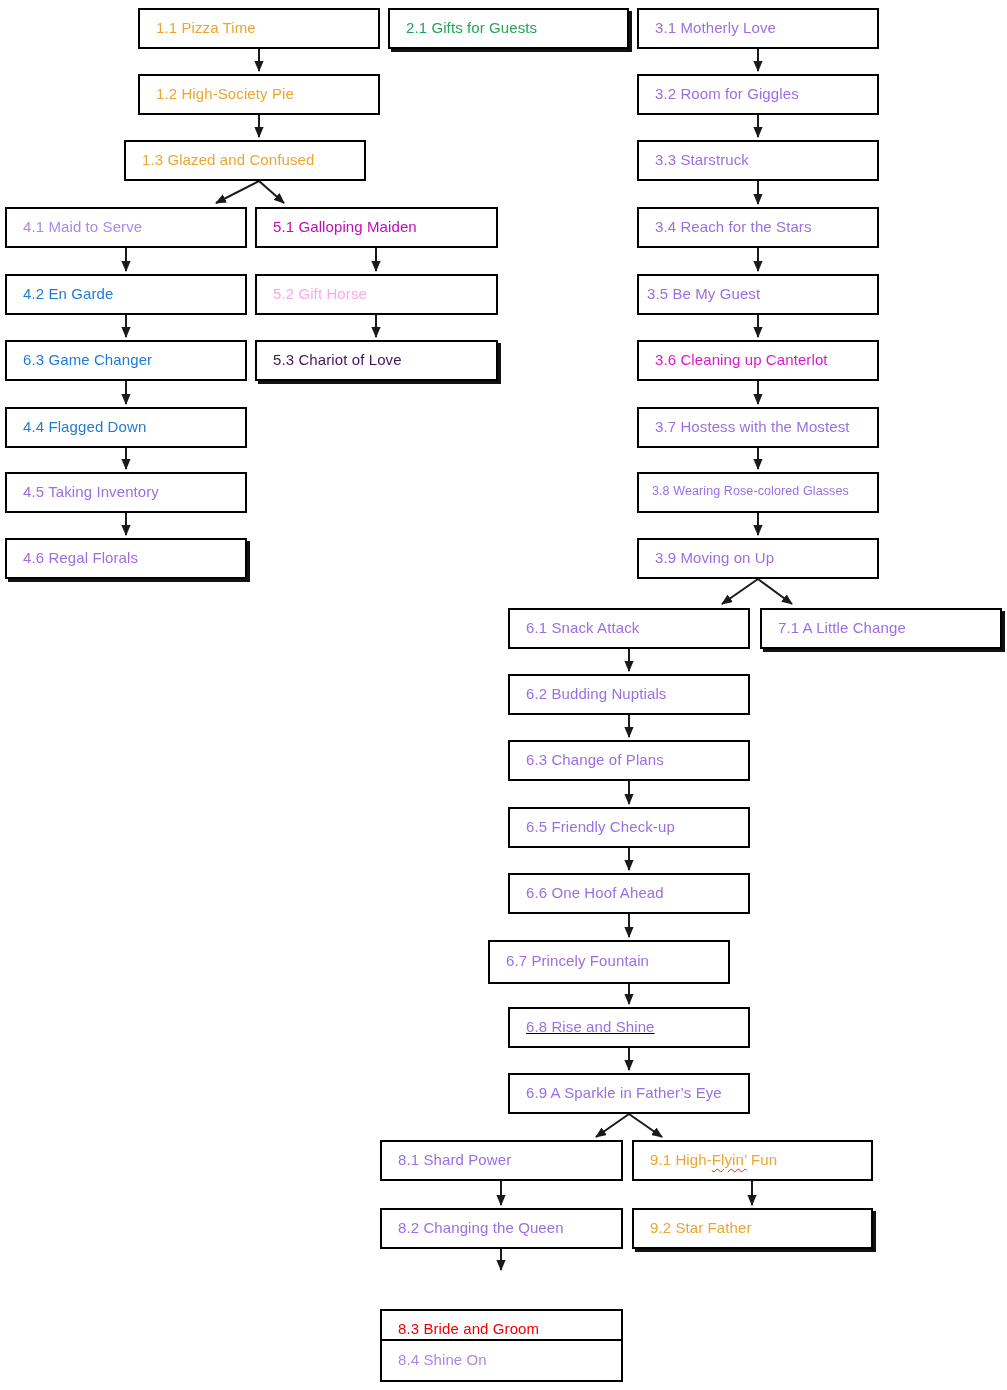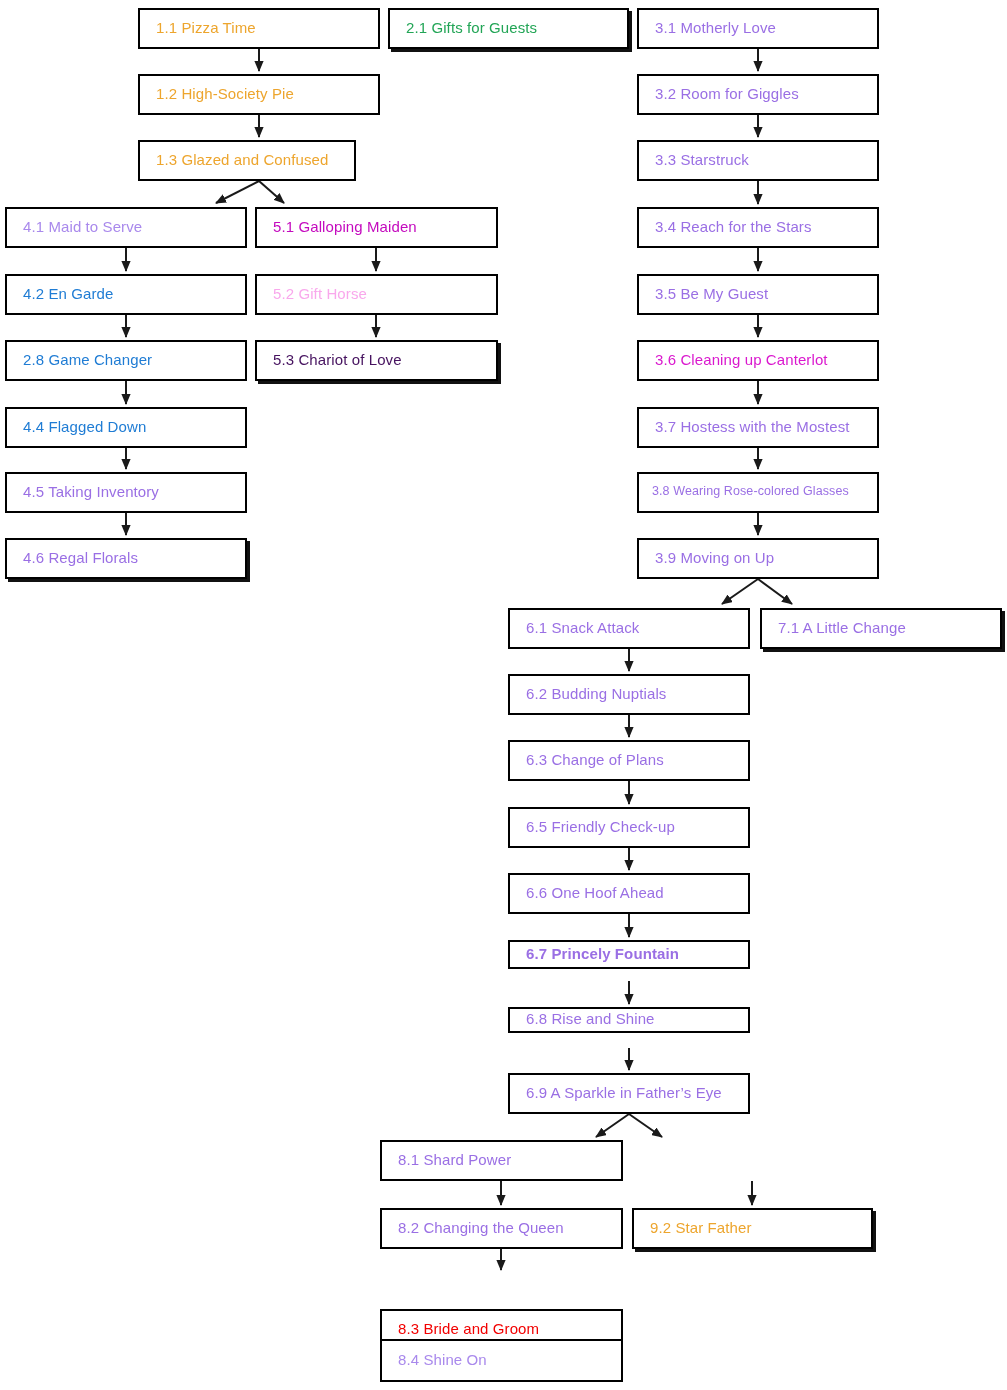--- a/index.html
+++ b/index.html
@@ -67,39 +67,39 @@
         <line x1="752" y1="1181" x2="752" y2="1205" stroke="#1a1a1a" stroke-width="2" marker-end="url(#ah)"></line>
       </g>
   </svg>
 
 <div class="node" style="left: 138px; top: 8px; width: 242px; height: 41px;">
       <span class="label" style="color: rgb(237, 165, 45);">1.1 Pizza Time</span>
     </div>
     <div class="node" style="left: 138px; top: 74px; width: 242px; height: 41px;">
       <span class="label" style="color: rgb(237, 165, 45);">1.2 High-Society Pie</span>
     </div>
-    <div class="node" style="left: 138px; top: 140px; width: 218px; height: 41px;">
+    <div class="node" style="left: 124px; top: 140px; width: 242px; height: 41px;">
       <span class="label" style="color: rgb(237, 165, 45);">1.3 Glazed and Confused</span>
     </div>
     <div class="node shadow" style="left: 388px; top: 8px; width: 241px; height: 41px;">
       <span class="label" style="color: rgb(34, 165, 86);">2.1 Gifts for Guests</span>
     </div>
     <div class="node" style="left: 637px; top: 8px; width: 242px; height: 41px;">
       <span class="label" style="color: rgb(154, 111, 228);">3.1 Motherly Love</span>
     </div>
     <div class="node" style="left: 637px; top: 74px; width: 242px; height: 41px;">
       <span class="label" style="color: rgb(154, 111, 228);">3.2 Room for Giggles</span>
     </div>
     <div class="node" style="left: 637px; top: 140px; width: 242px; height: 41px;">
       <span class="label" style="color: rgb(154, 111, 228);">3.3 Starstruck</span>
     </div>
     <div class="node" style="left: 637px; top: 207px; width: 242px; height: 41px;">
       <span class="label" style="color: rgb(154, 111, 228);">3.4 Reach for the Stars</span>
     </div>
-    <div class="node" style="left: 637px; top: 274px; width: 242px; height: 41px;">
+    <div class="node" style="left: 637px; top: 274px; width: 242px; height: 41px; padding-left: 8px;">
       <span class="label" style="color: rgb(154, 111, 228);">3.5 Be My Guest</span>
     </div>
     <div class="node" style="left: 637px; top: 340px; width: 242px; height: 41px;">
       <span class="label" style="color: rgb(218, 24, 206);">3.6 Cleaning up Canterlot</span>
     </div>
     <div class="node" style="left: 637px; top: 407px; width: 242px; height: 41px;">
       <span class="label" style="color: rgb(154, 111, 228);">3.7 Hostess with the Mostest</span>
     </div>
     <div class="node small" style="left: 637px; top: 472px; width: 242px; height: 41px;">
       <span class="label" style="color: rgb(154, 111, 228);">3.8 Wearing Rose-colored Glasses</span>
@@ -107,21 +107,21 @@
     <div class="node" style="left: 637px; top: 538px; width: 242px; height: 41px;">
       <span class="label" style="color: rgb(154, 111, 228);">3.9 Moving on Up</span>
     </div>
     <div class="node" style="left: 5px; top: 207px; width: 242px; height: 41px;">
       <span class="label" style="color: rgb(169, 137, 236);">4.1 Maid to Serve</span>
     </div>
     <div class="node" style="left: 5px; top: 274px; width: 242px; height: 41px;">
       <span class="label" style="color: rgb(31, 124, 212);">4.2 En Garde</span>
     </div>
     <div class="node" style="left: 5px; top: 340px; width: 242px; height: 41px;">
-      <span class="label" style="color: rgb(31, 124, 212);">2.8 Game Changer</span>
+      <span class="label" style="color: rgb(31, 124, 212);">6.3 Game Changer</span>
     </div>
     <div class="node" style="left: 5px; top: 407px; width: 242px; height: 41px;">
       <span class="label" style="color: rgb(31, 124, 212);">4.4 Flagged Down</span>
     </div>
     <div class="node" style="left: 5px; top: 472px; width: 242px; height: 41px;">
       <span class="label" style="color: rgb(154, 111, 228);">4.5 Taking Inventory</span>
     </div>
     <div class="node shadow" style="left: 5px; top: 538px; width: 242px; height: 41px;">
       <span class="label" style="color: rgb(154, 111, 228);">4.6 Regal Florals</span>
     </div>
@@ -142,40 +142,43 @@
     </div>
     <div class="node" style="left: 508px; top: 740px; width: 242px; height: 41px;">
       <span class="label" style="color: rgb(154, 111, 228);">6.3 Change of Plans</span>
     </div>
     <div class="node" style="left: 508px; top: 807px; width: 242px; height: 41px;">
       <span class="label" style="color: rgb(154, 111, 228);">6.5 Friendly Check-up</span>
     </div>
     <div class="node" style="left: 508px; top: 873px; width: 242px; height: 41px; padding-left: 16px;">
       <span class="label" style="color: rgb(154, 111, 228);">6.6 One Hoof Ahead</span>
     </div>
-    <div class="node" style="left: 508px; top: 940px; width: 242px; height: 29px; font-weight: bold;">
+    <div class="node" style="left: 488px; top: 940px; width: 242px; height: 44px;">
       <span class="label" style="color: rgb(154, 111, 228);">6.7 Princely Fountain</span>
     </div>
-    <div class="node" style="left: 508px; top: 1007px; width: 242px; height: 26px;">
+    <div class="node" style="left: 508px; top: 1007px; width: 242px; height: 41px; text-decoration: underline;">
       <span class="label" style="color: rgb(154, 111, 228);">6.8 Rise and Shine</span>
     </div>
     <div class="node" style="left: 508px; top: 1073px; width: 242px; height: 41px;">
       <span class="label" style="color: rgb(154, 111, 228);">6.9 A Sparkle in Father’s Eye</span>
     </div>
     <div class="node shadow" style="left: 760px; top: 608px; width: 242px; height: 41px;">
       <span class="label" style="color: rgb(154, 111, 228);">7.1 A Little Change</span>
     </div>
     <div class="node" style="left: 380px; top: 1140px; width: 243px; height: 41px;">
       <span class="label" style="color: rgb(154, 111, 228);">8.1 Shard Power</span>
     </div>
     <div class="node" style="left: 380px; top: 1208px; width: 243px; height: 41px;">
       <span class="label" style="color: rgb(154, 111, 228);">8.2 Changing the Queen</span>
     </div>
     <div class="node" style="left: 380px; top: 1273px; width: 243px; height: 41px; margin-top: 36px;">
       <span class="label" style="color: rgb(242, 0, 0);">8.3 Bride and Groom</span>
     </div>
     <div class="node" style="left: 380px; top: 1339px; width: 243px; height: 43px;">
       <span class="label" style="color: rgb(169, 137, 236);">8.4 Shine On</span>
     </div>
+    <div class="node" style="left: 632px; top: 1140px; width: 241px; height: 41px;">
+      <span class="label" style="color: rgb(237, 165, 45);"><span>9.1 High-</span><span class="squiggle" style="text-decoration-color: rgb(224, 40, 30);">Flyin’</span><span> Fun</span></span>
+    </div>
     <div class="node shadow" style="left: 632px; top: 1208px; width: 241px; height: 41px;">
       <span class="label" style="color: rgb(237, 165, 45);">9.2 Star Father</span>
     </div>
   </div>
 
 </body></html>

